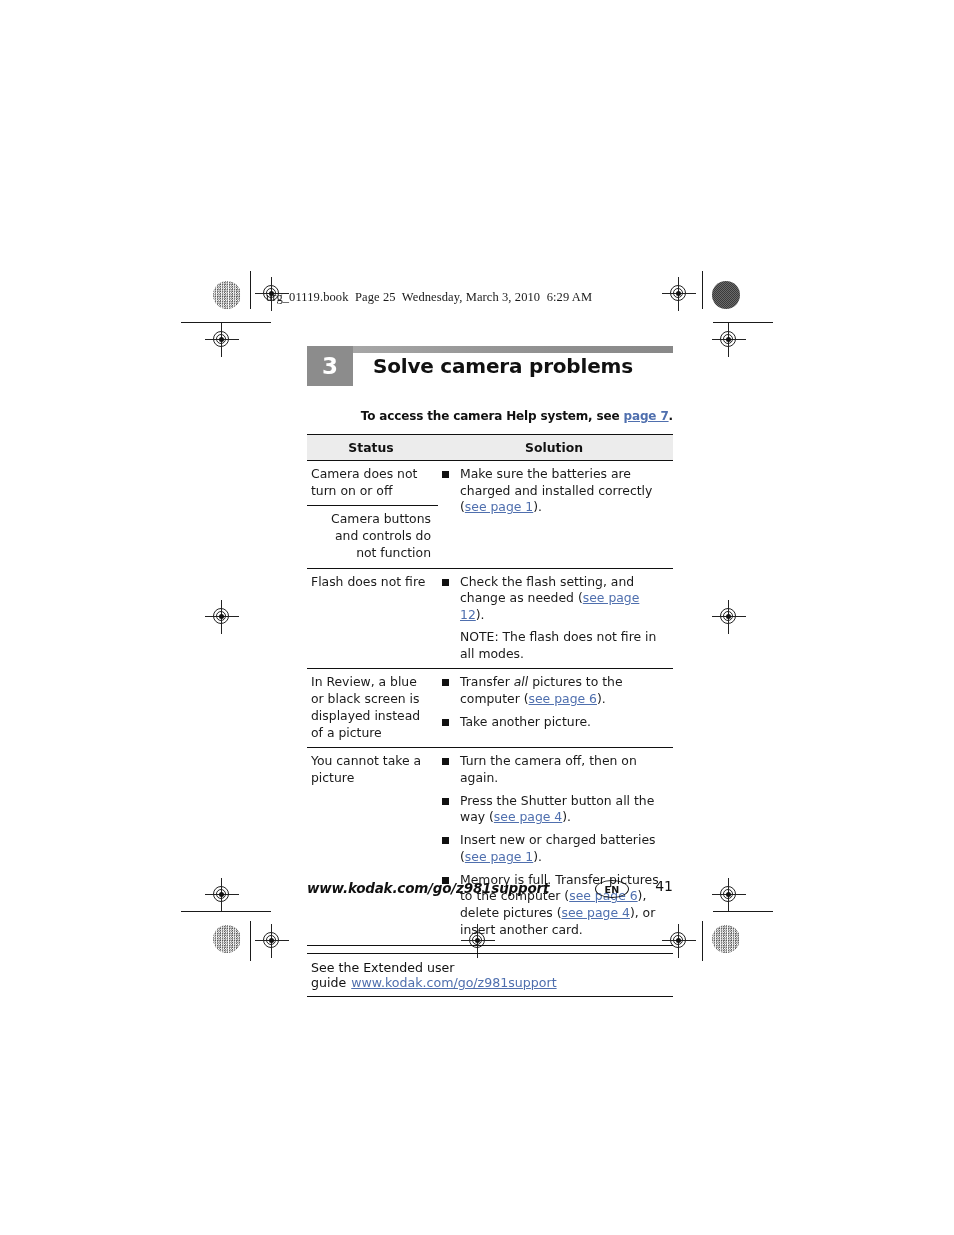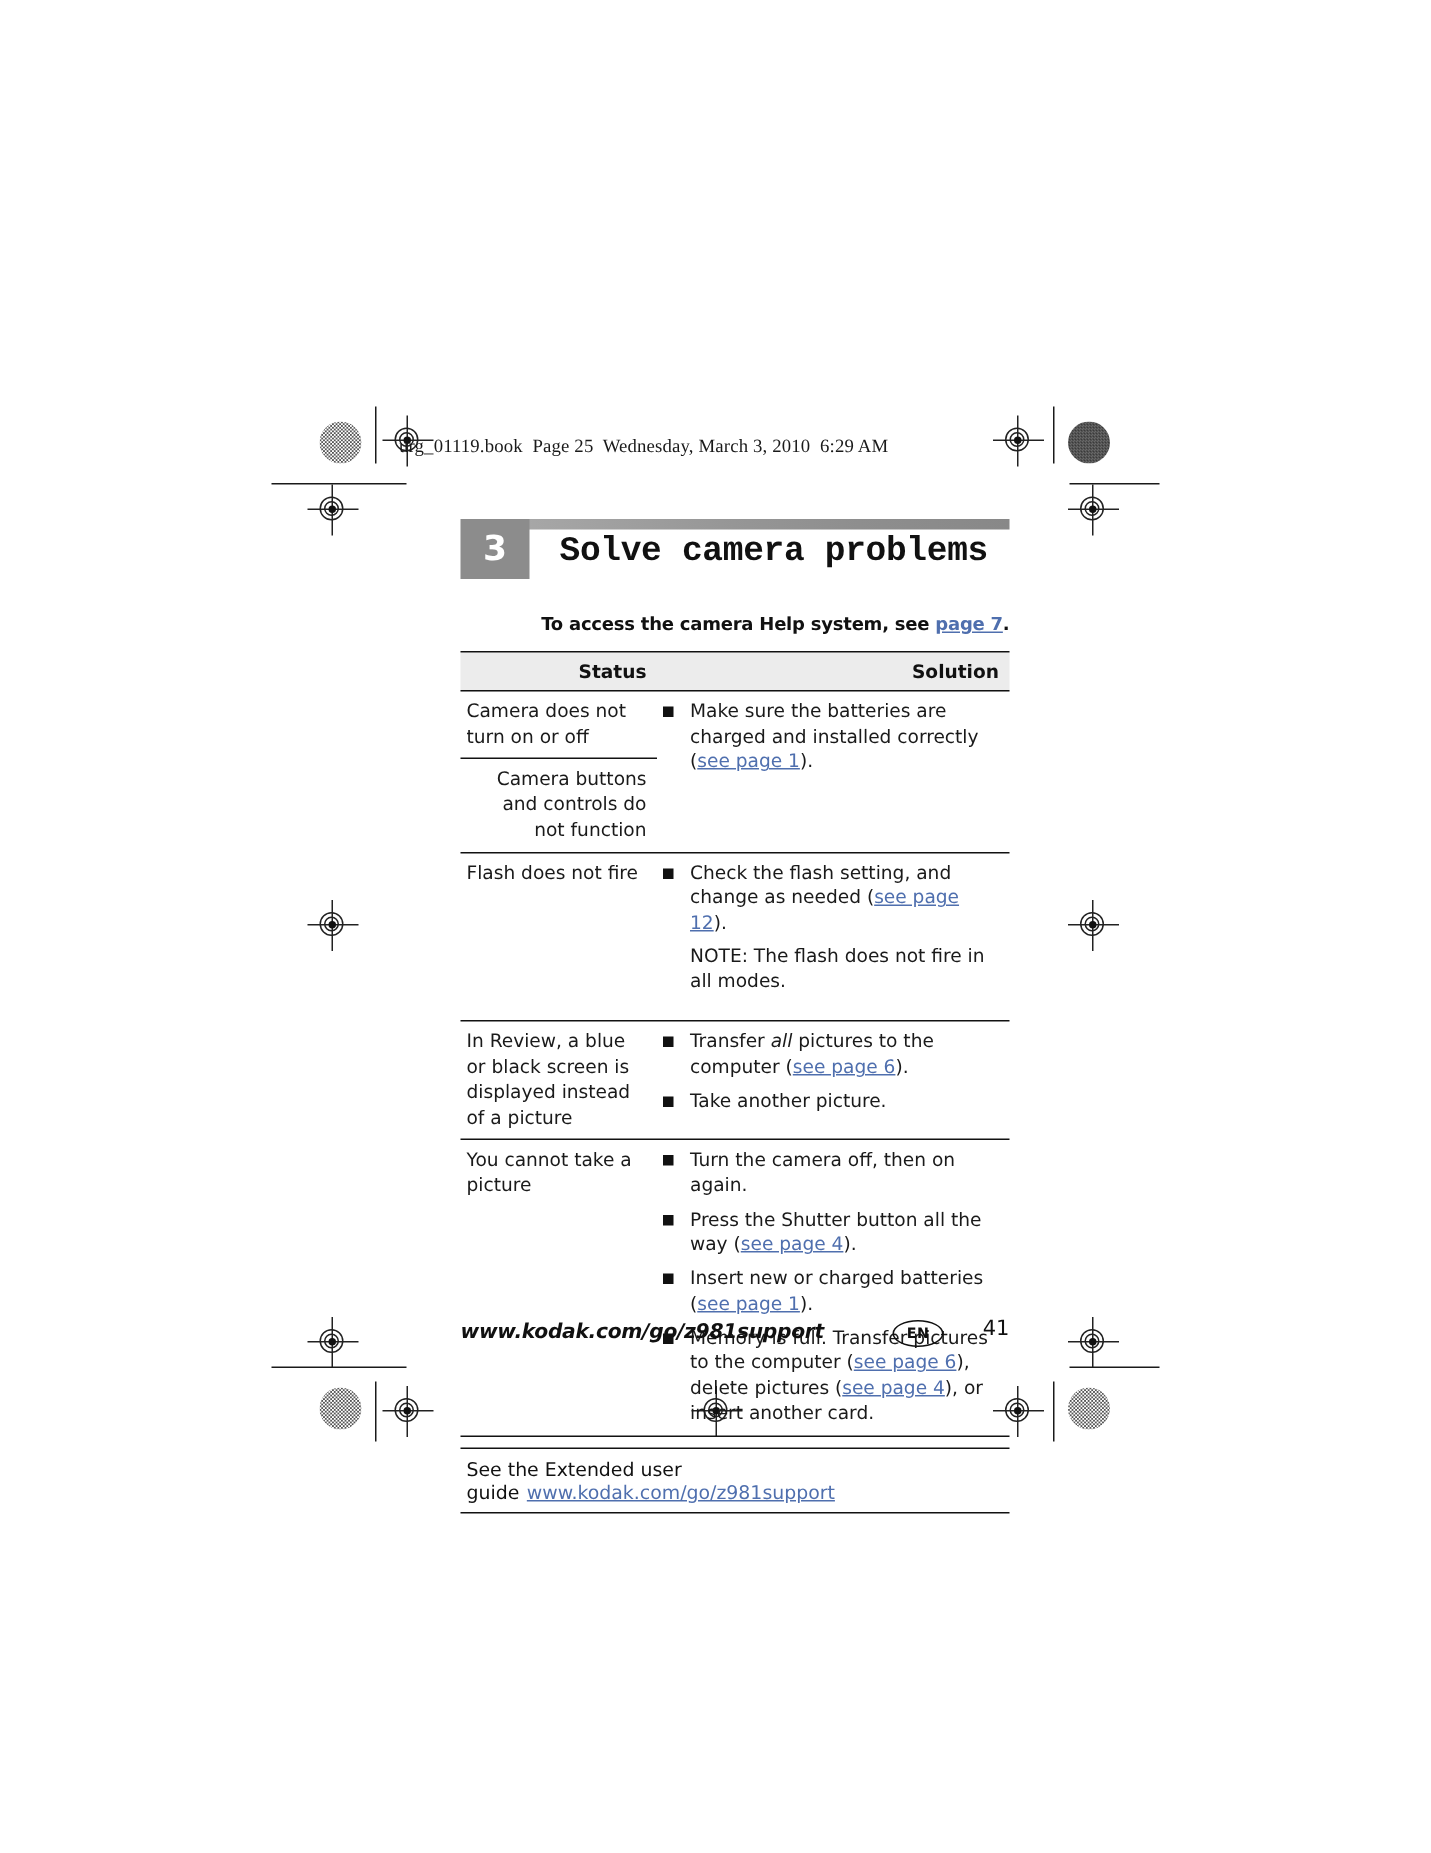--- a/index.html
+++ b/index.html
@@ -105,25 +105,24 @@
   .chapter .num {
     color: #ffffff;
     font-size: 23px;
     font-weight: 600;
     line-height: 1;
     letter-spacing: 0;
   }
   .chapter .title {
     position: absolute;
     left: 66px; top: 9px;
-    font-size: 23px;
+    font-size: 20px;
     font-weight: 700;
     color: #111111;
     letter-spacing: -0.2px;
-    font-family: Liberation Mono, monospace;
   }
 
   
   .intro {
     margin-top: 17px;
     font-size: 12px;
     font-weight: 700;
     color: #111111;
     letter-spacing: -0.15px;
     text-align: right;
@@ -135,21 +134,21 @@
     margin-top: 11px;
     width: 366px;
     border-collapse: collapse;
     table-layout: fixed;
   }
   table.tbl col.c1 { width: 131px; }
   table.tbl col.c2 { width: 235px; }
 
   table.tbl th {
     background: #ececec;
-    text-align: right;
+    text-align: center;
     font-size: 12.4px;
     font-weight: 700;
     padding: 5px 7px 5px 4px;
     border-top: 1.4px solid #111;
     border-bottom: 1.4px solid #111;
     color: #111;
     vertical-align: middle;
   }
   table.tbl td {
     font-size: 12.4px;
@@ -172,21 +171,21 @@
     padding-left: 18px;
     margin-bottom: 6px;
   }
   ul.bl li:last-child { margin-bottom: 0; }
   ul.bl li .sq {
     position: absolute;
     left: 0; top: 5px;
     width: 7px; height: 7px;
     background: #111;
   }
-  p.note { margin: 5px 0 12px 18px; }
+  p.note { margin: 5px 0 0 18px; }
   .lnk { color: #4f6fae; }
   .ital { font-style: italic; }
 
   
   .guide {
     margin-top: 7px;
     width: 366px;
     border-top: 1.4px solid #111;
     border-bottom: 1.4px solid #111;
     padding: 6px 2px 6px 4px;

